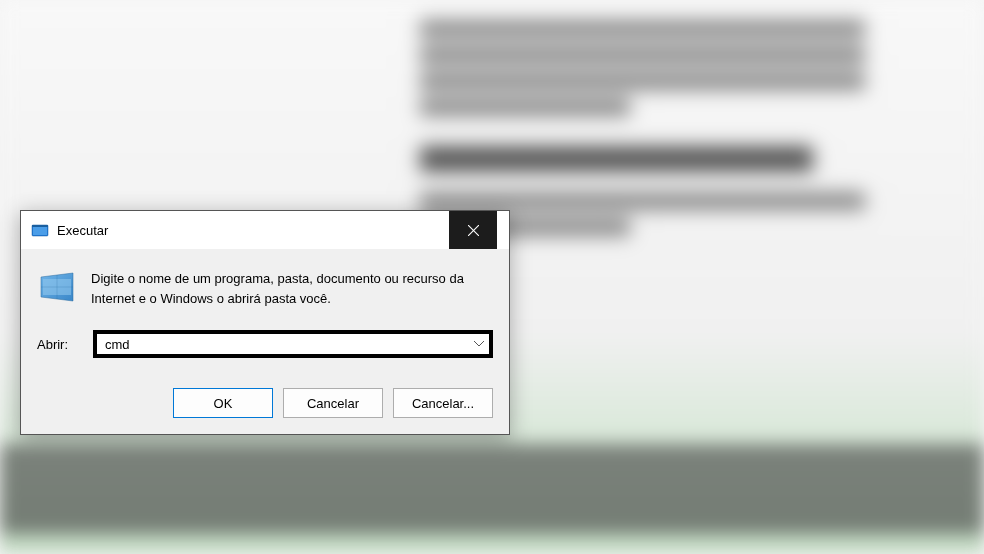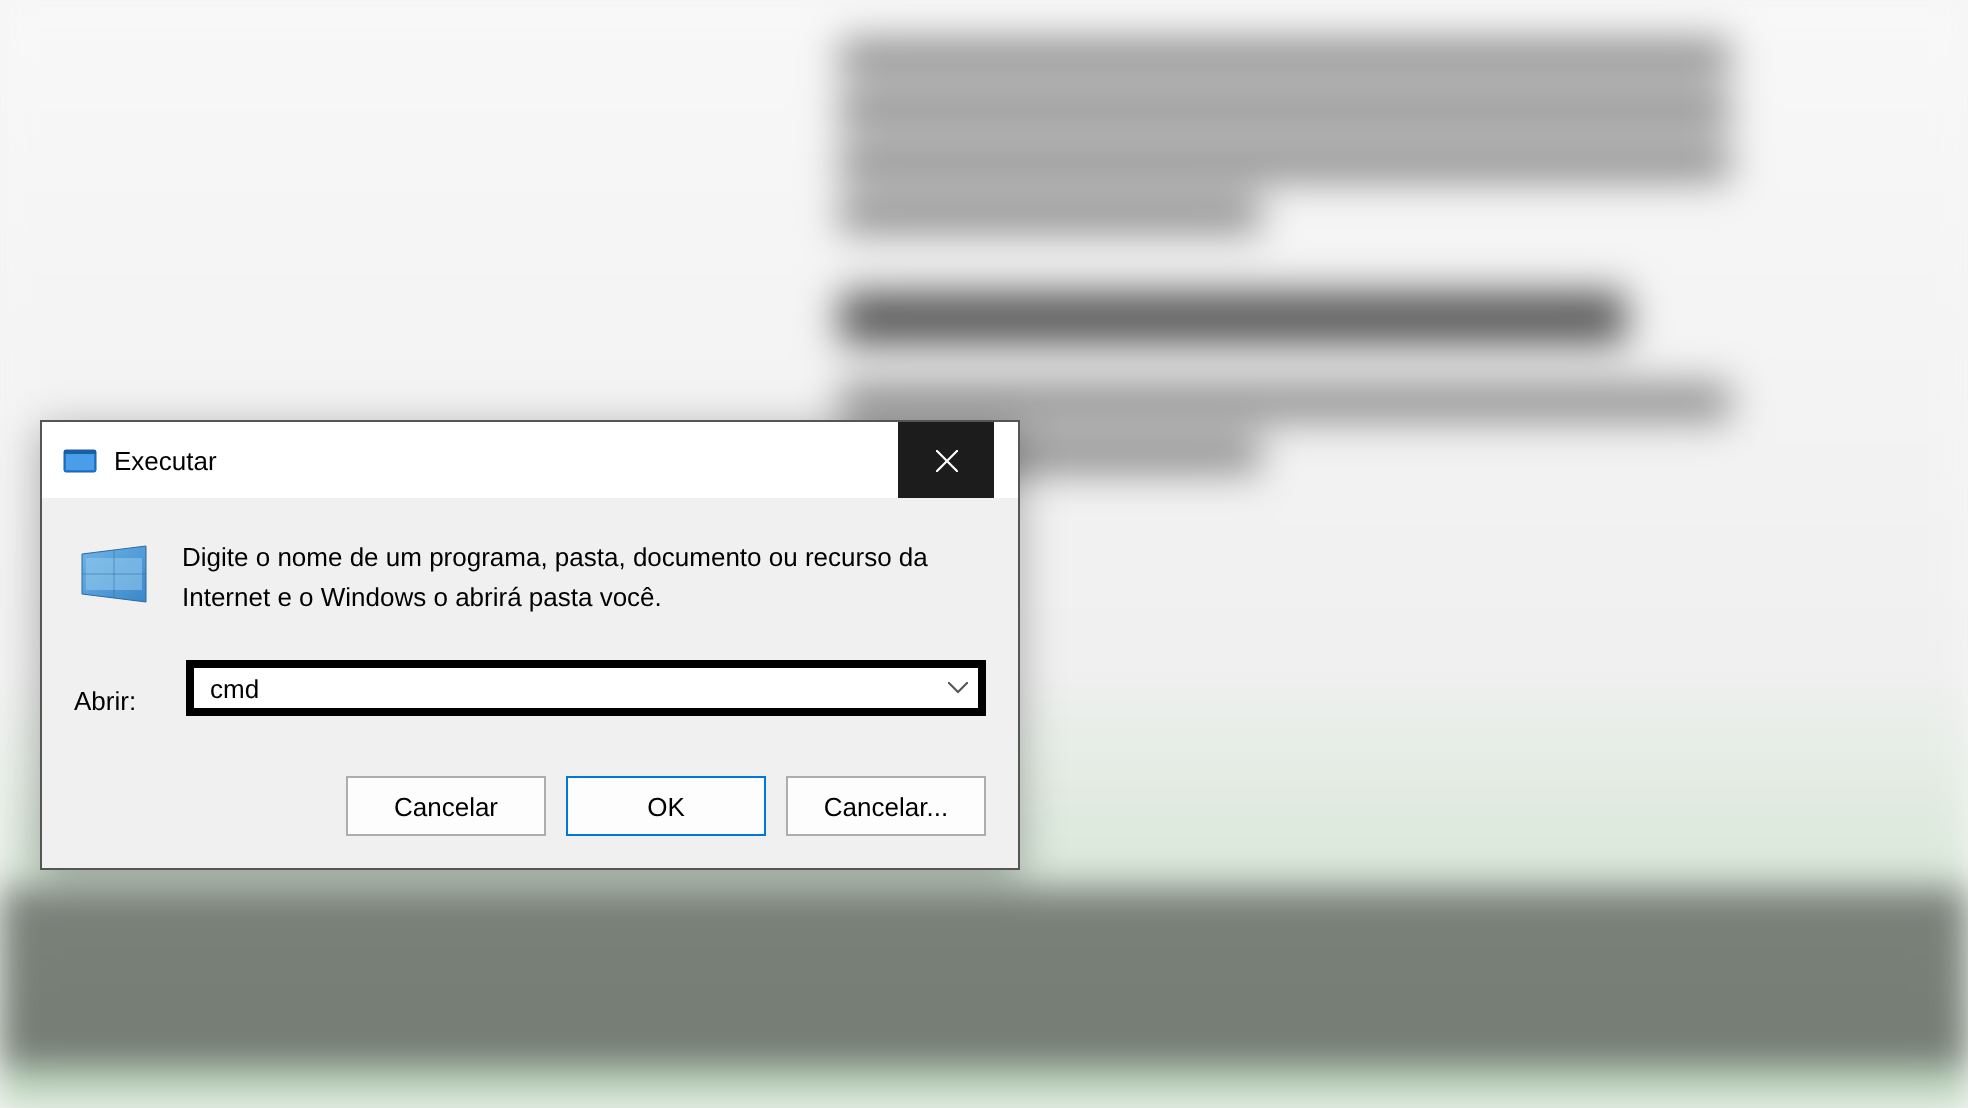--- a/index.html
+++ b/index.html
@@ -134,21 +134,21 @@
     
     .description-text {
       font-size: 13px;
       color: #000;
       line-height: 1.5;
       padding-top: 2px;
     }
     
     .input-row {
       display: flex;
-      align-items: flex-end;
+      align-items: center;
       margin-bottom: 30px;
     }
     
     .input-label {
       width: 56px;
       font-size: 13px;
       color: #000;
     }
     
     .combobox {
@@ -261,18 +261,18 @@
         <input type="text" value="cmd" style="">
         <div class="combobox-arrow">
           <svg viewBox="0 0 10 6" width="10" height="6">
             <path d="M 0 0 L 5 5 L 10 0" fill="none" stroke="#555" stroke-width="1"></path>
           </svg>
         </div>
       </div>
     </div>
 
     <div class="button-row">
+      <button class="dialog-button default">OK</button>
       <button class="dialog-button">Cancelar</button>
-      <button class="dialog-button default">OK</button>
       <button class="dialog-button">Cancelar...</button>
     </div>
   </div>
 </div>
 
 </body></html>

